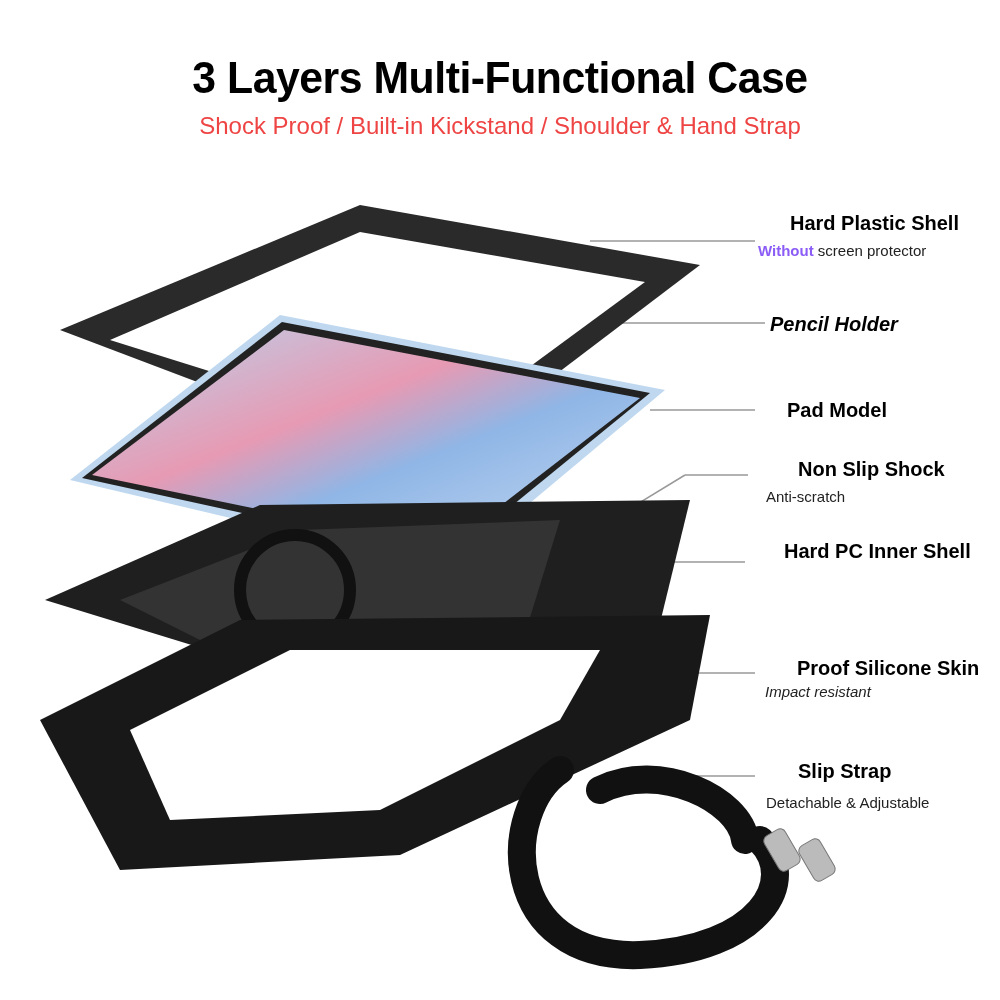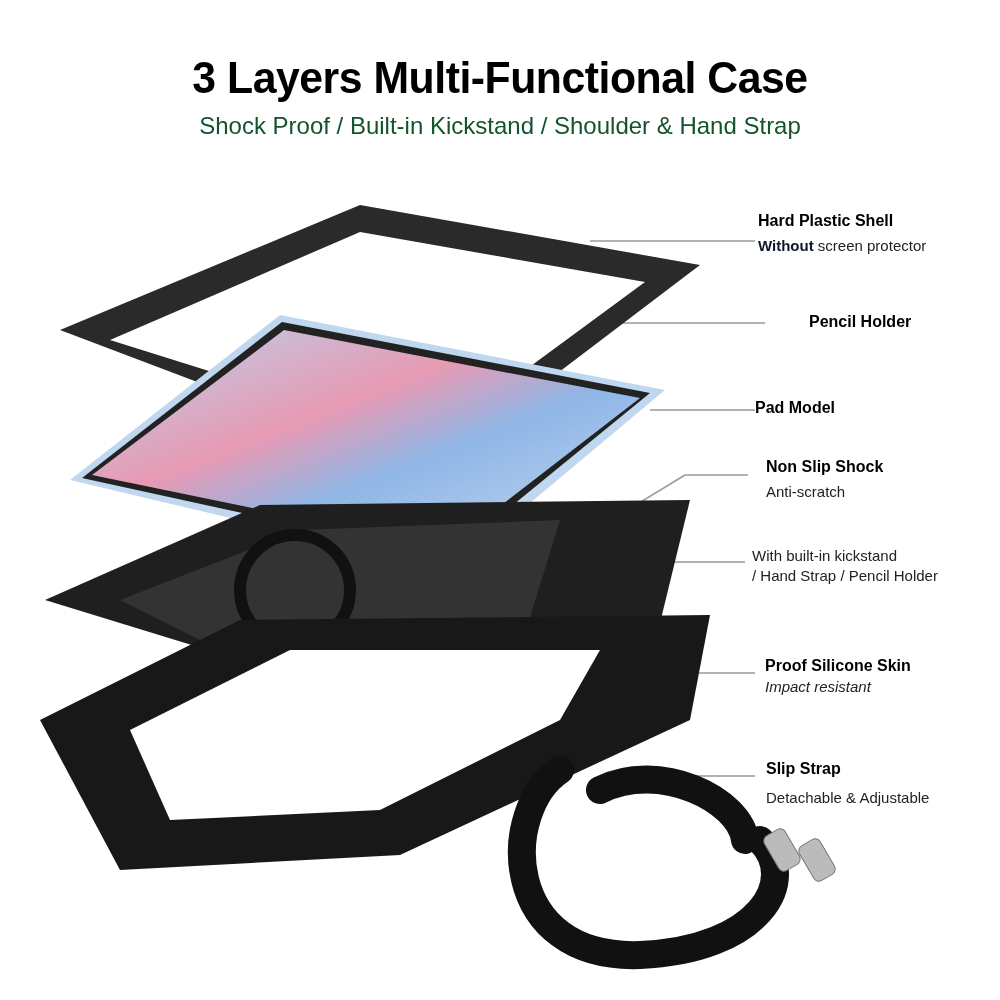--- a/index.html
+++ b/index.html
@@ -1,22 +1,22 @@
 <!DOCTYPE html>
 <html><head>
 <meta charset="utf-8">
 <style>
   html,body{margin:0;padding:0;background:#fff;}
   body{width:1000px;height:1000px;position:relative;overflow:hidden;font-family:"Liberation Sans",sans-serif;}
   .title{position:absolute;left:0;width:1000px;top:52px;text-align:center;font-weight:bold;font-size:45px;color:#000;letter-spacing:-0.5px;transform:scaleX(0.95);}
-  .subtitle{position:absolute;left:0;width:1000px;top:112px;text-align:center;font-size:24px;color:#14532d;}
+  .subtitle{position:absolute;left:0;width:1000px;top:112px;text-align:center;font-size:24px;color:#ef4444;}
   .label{position:absolute;}
-  .label .h{font-weight:bold;font-size:16px;color:#000;white-space:nowrap;}
+  .label .h{font-weight:bold;font-size:20px;color:#000;white-space:nowrap;margin-left:32px;}
   .label .s{font-size:15px;color:#222;margin-top:6px;line-height:20px;white-space:nowrap;}
-  .red{color:#0f172a;font-weight:bold;}
+  .red{color:#8b5cf6;font-weight:bold;}
   svg.art{position:absolute;left:0;top:0;}
 </style>
 </head>
 <body>
 
 <div class="title">3 Layers Multi-Functional Case</div>
 <div class="subtitle">Shock Proof / Built-in Kickstand / Shoulder &amp; Hand Strap</div>
 
 <svg class="art" width="1000" height="1000">
   <defs>
@@ -69,38 +69,35 @@
     <rect x="770" y="830" width="24" height="40" rx="6" transform="rotate(-30 782 850)"></rect>
     <rect x="805" y="840" width="24" height="40" rx="6" transform="rotate(-30 817 860)"></rect>
   </g>
 </svg>
 
 <div class="label" style="left:758px;top:212px;">
   <div class="h">Hard Plastic Shell</div>
   <div class="s"><span class="red">Without</span><span> screen protector</span></div>
 </div>
 
-<div class="label" style="left:809px;top:313px;">
+<div class="label" style="left:738px;top:313px;font-style:italic;">
   <div class="h">Pencil Holder</div>
 </div>
 
 <div class="label" style="left:755px;top:399px;">
   <div class="h">Pad Model</div>
 </div>
 
 <div class="label" style="left:766px;top:458px;">
   <div class="h">Non Slip Shock</div>
   <div class="s">Anti-scratch</div>
 </div>
 
 <div class="label" style="left:752px;top:540px;">
-  <div class="s">
-    <div>With built-in kickstand</div>
-    <div>/ Hand Strap / Pencil Holder</div>
-  </div>
+  <div class="h">Hard PC Inner Shell</div>
 </div>
 
 <div class="label" style="left:765px;top:657px;">
   <div class="h">Proof Silicone Skin</div>
   <div class="s" style="margin-top:2px;font-style:italic;">Impact resistant</div>
 </div>
 
 <div class="label" style="left:766px;top:760px;">
   <div class="h">Slip Strap</div>
   <div class="s" style="margin-top:10px;">Detachable &amp; Adjustable</div>

